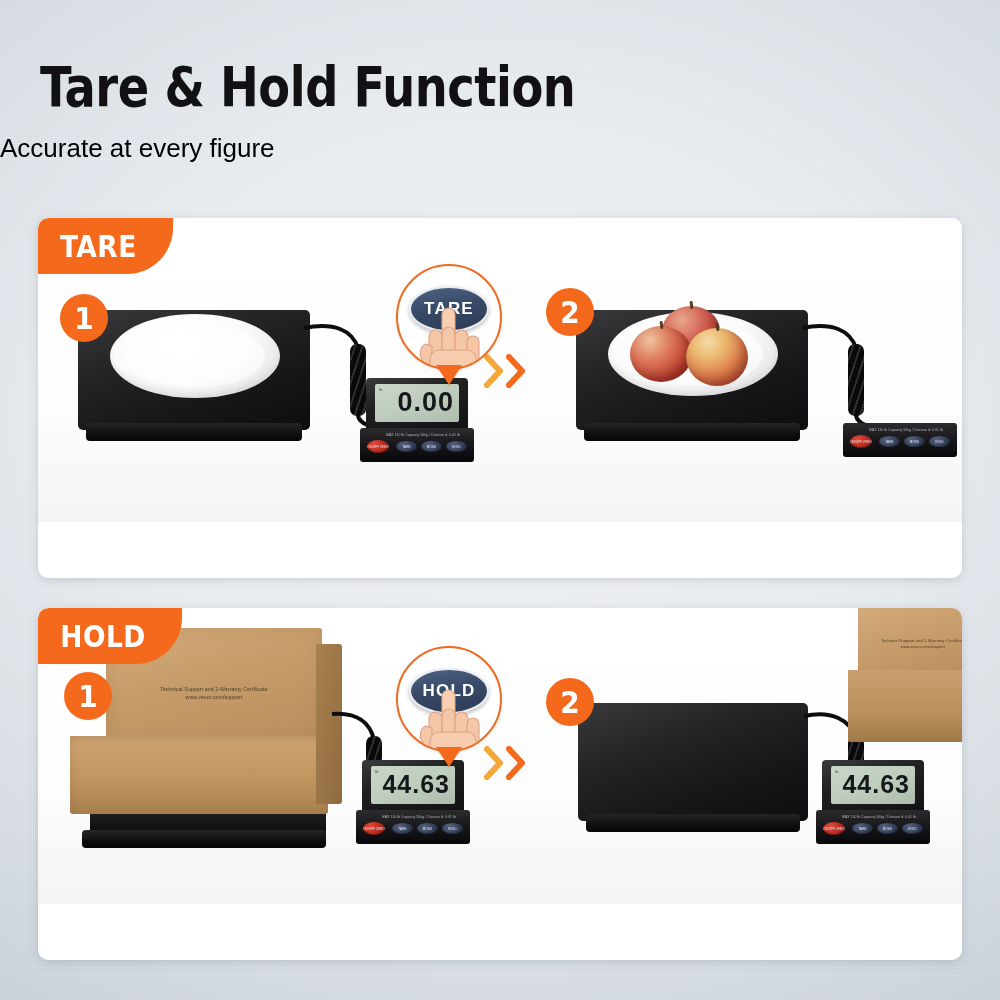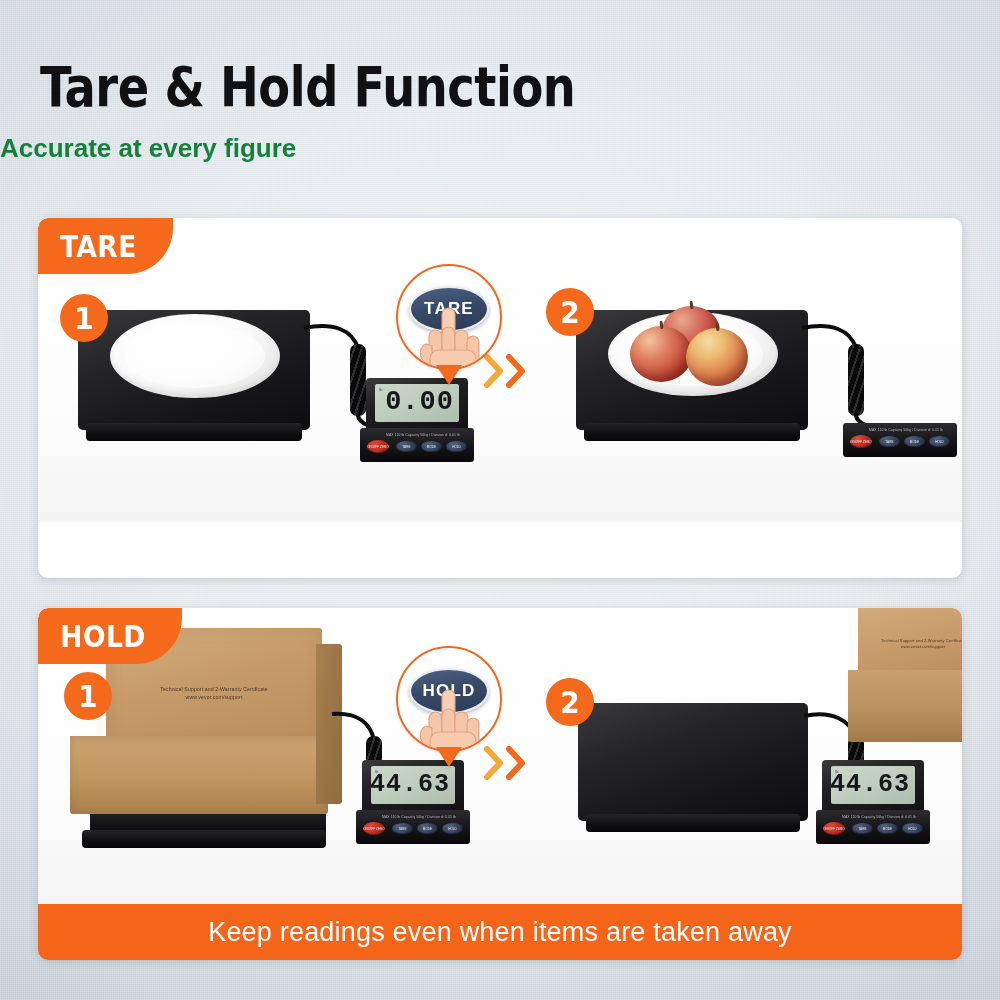--- a/index.html
+++ b/index.html
@@ -28,22 +28,22 @@
     font-weight: 700;
     font-size: 56px;
     letter-spacing: -0.5px;
     color: #111114;
     transform: scaleX(0.92);
     line-height: 1.05;
   }
   .subtitle {
     margin-top: 16px;
     font-size: 26px;
-    color: #15803d;
-    font-weight: 700;
+    color: #000000;
+    font-weight: 400;
   }
 
   
   .panel {
     position: absolute;
     left: 38px;
     width: 924px;
     background: #ffffff;
     border-radius: 10px;
     box-shadow: 0 2px 9px rgba(80,95,110,.22);
@@ -199,21 +199,21 @@
     border-radius: 4px 4px 2px 2px;
   }
   .lcd {
     position: absolute;
     background: linear-gradient(160deg,#c9d6c8 0%, #bfcdbe 50%, #aebcae 100%);
     border-radius: 2px;
     overflow: hidden;
   }
   .lcd-value {
     position: absolute; right: 6%; top: 50%; transform: translateY(-52%);
-    font-family: Liberation Mono, monospace;
+    font-family: Liberation Sans, sans-serif;
     font-weight: 700;
     color: #15181a;
     letter-spacing: 1px;
     line-height: 1;
   }
   .lcd-tag {
     position: absolute; left: 5%; top: 8%;
     font-size: 4px; color: #3b4440; letter-spacing: .2px;
   }
   .dev-base {
@@ -508,16 +508,13 @@
     </div>
     <div class="step-badge" style="left:508px; top:70px;">
       <span>2</span>
     </div>
 
     <div class="tab">
       <span>HOLD</span>
     </div>
   </div>
 
-  <div class="caption">
-    <span>Keep readings even when items are taken away</span>
-  </div>
 </div>
 
 </body></html>

